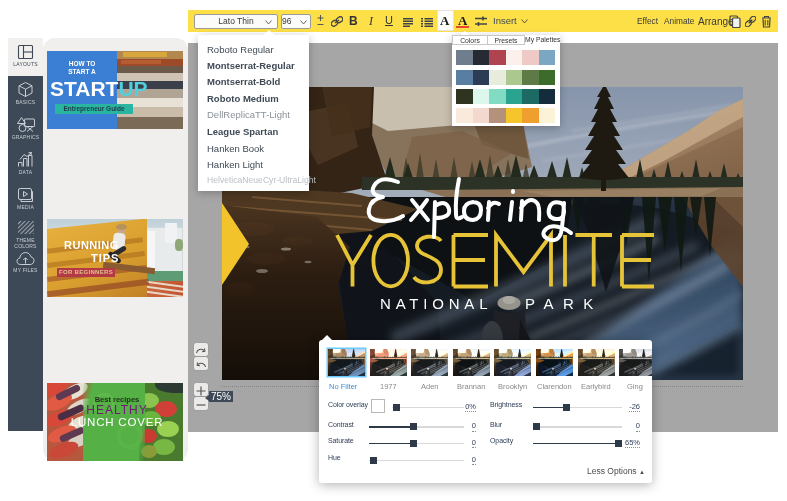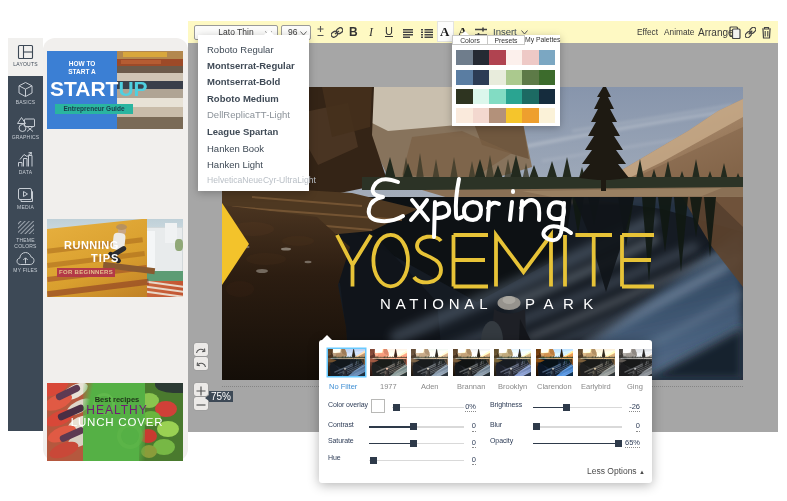--- a/index.html
+++ b/index.html
@@ -2,21 +2,21 @@
 <html><head>
 <meta charset="utf-8">
 <style>
 * { margin:0; padding:0; box-sizing:border-box; }
 html,body { width:787px; height:501px; background:#fff; font-family:"Liberation Sans", sans-serif; overflow:hidden; }
 #stage { position:relative; width:787px; height:501px; }
 .abs { position:absolute; }
 
 
 #canvas { left:188px; top:43px; width:590px; height:389px; background:#a6a6a6; }
-#toolbar { left:188px; top:21px; width:590px; height:22px; background:#fef9c3; }
+#toolbar { left:188px; top:10px; width:590px; height:22px; background:#fde047; }
 
 
 #sidebar { left:8px; top:38px; width:35px; height:393px; background:#3d4956; }
 .sbitem { position:absolute; left:0; width:35px; text-align:center; color:#c7cdd4; }
 .sbitem .lbl { font-size:5px; letter-spacing:0.2px; margin-top:2px; line-height:5.5px;}
 .sbitem svg { display:block; margin:0 auto; }
 .sbactive { background:#f1f0ee; color:#3d4956; }
 
 
 #thumbs { left:43px; top:38px; width:145px; height:423px; background:#f1efed;border-radius:12px; }
@@ -45,21 +45,21 @@
 </head>
 <body>
 <div id="stage">
   <div class="abs" id="canvas"></div>
   <div class="abs" id="toolbar">
 
     <div class="abs" style="left:6px;top:4px;width:84px;height:15px;background:#fbfbfa;border:1px solid #9a9a98;border-radius:2px;font-size:8.5px;color:#3a3a3a;text-align:center;line-height:13px;">Lato Thin<svg width="7" height="5" viewBox="0 0 7 5" style="position:absolute;right:5px;top:5px;">
           <path d="M0.5 0.5 L3.5 4 L6.5 0.5" fill="none" stroke="#666" stroke-width="1"></path>
         </svg></div>
 
-    <div class="abs" style="left:93px;top:4px;width:30px;height:15px;background:#fbfbfa;border:1px solid #9a9a98;border-radius:2px;font-size:8.5px;color:#3a3a3a;text-align:left;padding-left:6px;line-height:13px;">96<svg width="7" height="5" viewBox="0 0 7 5" style="position:absolute;right:3px;top:5px;">
+    <div class="abs" style="left:93px;top:4px;width:30px;height:15px;background:#fbfbfa;border:1px solid #9a9a98;border-radius:2px;font-size:8.5px;color:#3a3a3a;text-align:left;line-height:13px;">96<svg width="7" height="5" viewBox="0 0 7 5" style="position:absolute;right:3px;top:5px;">
           <path d="M0.5 0.5 L3.5 4 L6.5 0.5" fill="none" stroke="#666" stroke-width="1"></path>
         </svg></div>
 
     <svg class="abs" style="left:128px;top:4px;" width="10" height="14" viewBox="0 0 10 14">
         <path d="M4.5 1 L4.5 7 M1.5 4 L7.5 4 M1.5 10.5 L7.5 10.5" stroke="#555" stroke-width="1.1" fill="none"></path>
       </svg>
 
     <svg class="abs" style="left:143px;top:6px;" width="12" height="11" viewBox="0 0 12 11">
         <g transform="rotate(-35 6 5.5)" fill="none" stroke="#444" stroke-width="1.3">
           <rect x="-0.5" y="3" width="6.5" height="5" rx="2.5"></rect>

